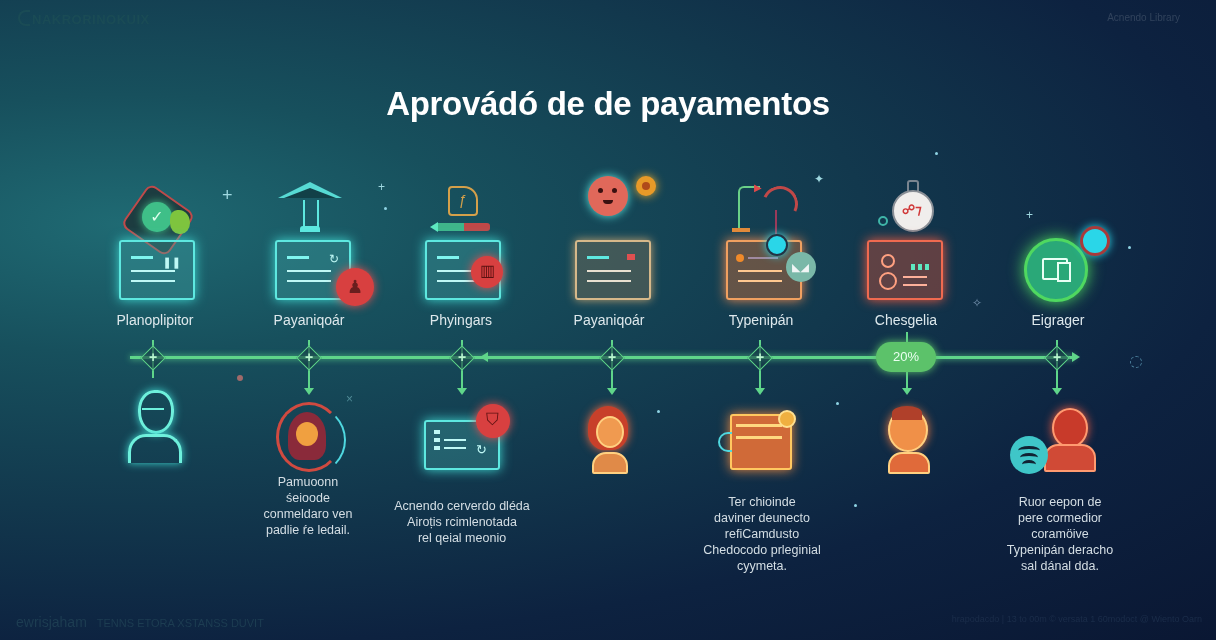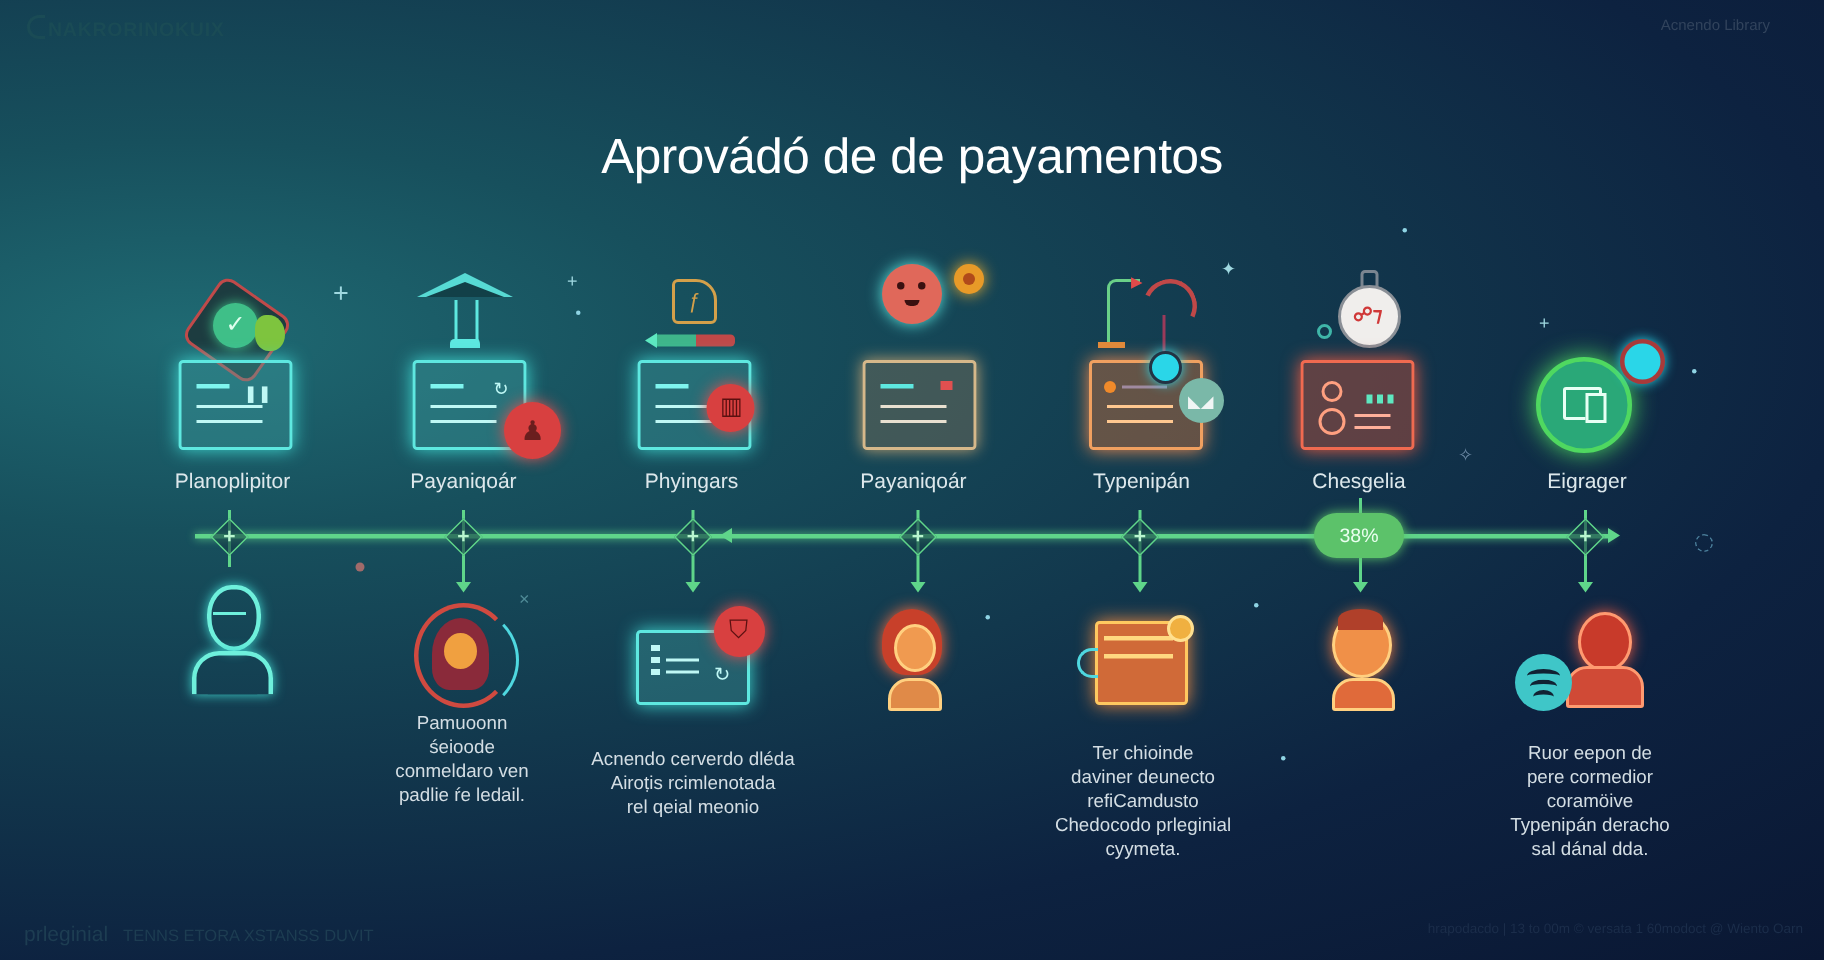--- a/index.html
+++ b/index.html
@@ -6,21 +6,21 @@
   body {
     width:1216px; height:640px; overflow:hidden; position:relative;
     font-family:"Liberation Sans", sans-serif;
     background: radial-gradient(ellipse at 10% 35%, #1f6a73 0%, #17505d 22%, #12384d 48%, #0d2240 72%, #0a1733 100%);
     color:#e8f0f2;
   }
   .abs { position:absolute; }
   .brand { left:18px; top:10px; font-size:13px; letter-spacing:0.5px; color:#1a4b55; font-weight:bold; }
   .brand .logo { display:inline-block; width:10px; height:12px; border:2px solid #1a4b55; border-right:none; border-radius:8px 0 0 8px; margin-right:2px; vertical-align:-2px; }
   .library { right:36px; top:12px; font-size:10px; color:#31435c; }
-  .title { left:0; width:1216px; top:85px; text-align:center; font-size:33px; font-weight:normal; color:#ffffff; letter-spacing:-0.3px; }
+  .title { left:0; width:1216px; top:85px; text-align:center; font-size:33px; font-weight:bold; color:#ffffff; letter-spacing:-0.3px; }
   .step-label { font-size:14px; color:#dde8ec; text-align:center; width:150px; }
   .timeline { left:130px; top:356px; width:945px; height:3px; background:#5fd58a; box-shadow:0 0 6px #5fd58a; }
   .node { width:16px; height:16px; border:1.5px solid #5fd58a; transform:rotate(45deg); background:rgba(20,60,70,0.6); }
   .node-plus { width:20px; height:20px; text-align:center; line-height:20px; color:#b9f5cf; font-size:14px; font-weight:bold; }
   .vline { width:2px; background:#5fd58a; }
   .arrow-down { width:0; height:0; border-left:5px solid transparent; border-right:5px solid transparent; border-top:7px solid #5fd58a; }
   .arrow-left { width:0; height:0; border-top:5px solid transparent; border-bottom:5px solid transparent; border-right:8px solid #5fd58a; }
   .arrow-right { width:0; height:0; border-top:5px solid transparent; border-bottom:5px solid transparent; border-left:8px solid #5fd58a; }
   .pct { left:876px; top:342px; width:60px; height:30px; border-radius:15px; background:#5cc26a; color:#eafff0; font-size:13px; text-align:center; line-height:30px; box-shadow:0 0 8px #5cc26a; }
   .card { width:72px; height:56px; border:2px solid #5ee8e0; border-radius:3px; background:rgba(70,170,170,0.35); box-shadow:0 0 12px #3fd6cf; }
@@ -184,21 +184,21 @@
 <div class="abs node" style="left:603px;top:349px;"></div>
 <div class="abs node-plus" style="left:602px;top:347px;">+</div>
 <div class="abs arrow-down" style="left:607px;top:388px;"></div>
 
 <div class="abs vline" style="left:759px;top:340px;height:50px;"></div>
 <div class="abs node" style="left:751px;top:349px;"></div>
 <div class="abs node-plus" style="left:750px;top:347px;">+</div>
 <div class="abs arrow-down" style="left:755px;top:388px;"></div>
 
 <div class="abs vline" style="left:906px;top:332px;height:58px;"></div>
-<div class="abs pct">38%</div>
+<div class="abs pct">20%</div>
 <div class="abs arrow-down" style="left:902px;top:388px;"></div>
 
 <div class="abs vline" style="left:1056px;top:340px;height:50px;"></div>
 <div class="abs node" style="left:1048px;top:349px;"></div>
 <div class="abs node-plus" style="left:1047px;top:347px;">+</div>
 <div class="abs arrow-down" style="left:1052px;top:388px;"></div>
 
 <div class="abs" style="left:126px;top:390px;width:56px;height:74px;">
   <div class="abs" style="left:12px;top:0;width:30px;height:38px;border:3px solid #6ef0dc;border-radius:45% 45% 50% 50%;box-shadow:0 0 8px #3fd6cf;"></div>
   <div class="abs" style="left:16px;top:18px;width:22px;height:2px;background:#6ef0dc;"></div>
@@ -263,14 +263,14 @@
 daviner deunecto
 refiCamdusto
 Chedocodo prleginial
 cyymeta.</div>
 <div class="abs desc" style="left:990px;top:494px;width:140px;">Ruor eepon de
 pere cormedior
 coramöive
 Typenipán deracho
 sal dánal dda.</div>
 
-<div class="abs footer-left"><span class="mark">prleginial</span><span>TENNS ETORA XSTANSS DUVIT</span></div>
+<div class="abs footer-left"><span class="mark">ewrisjaham</span><span>TENNS ETORA XSTANSS DUVIT</span></div>
 <div class="abs footer-right">hrapodacdo | 13 to 00m © versata 1 60modoct @ Wiento Oarn</div>
 
 </body></html>

